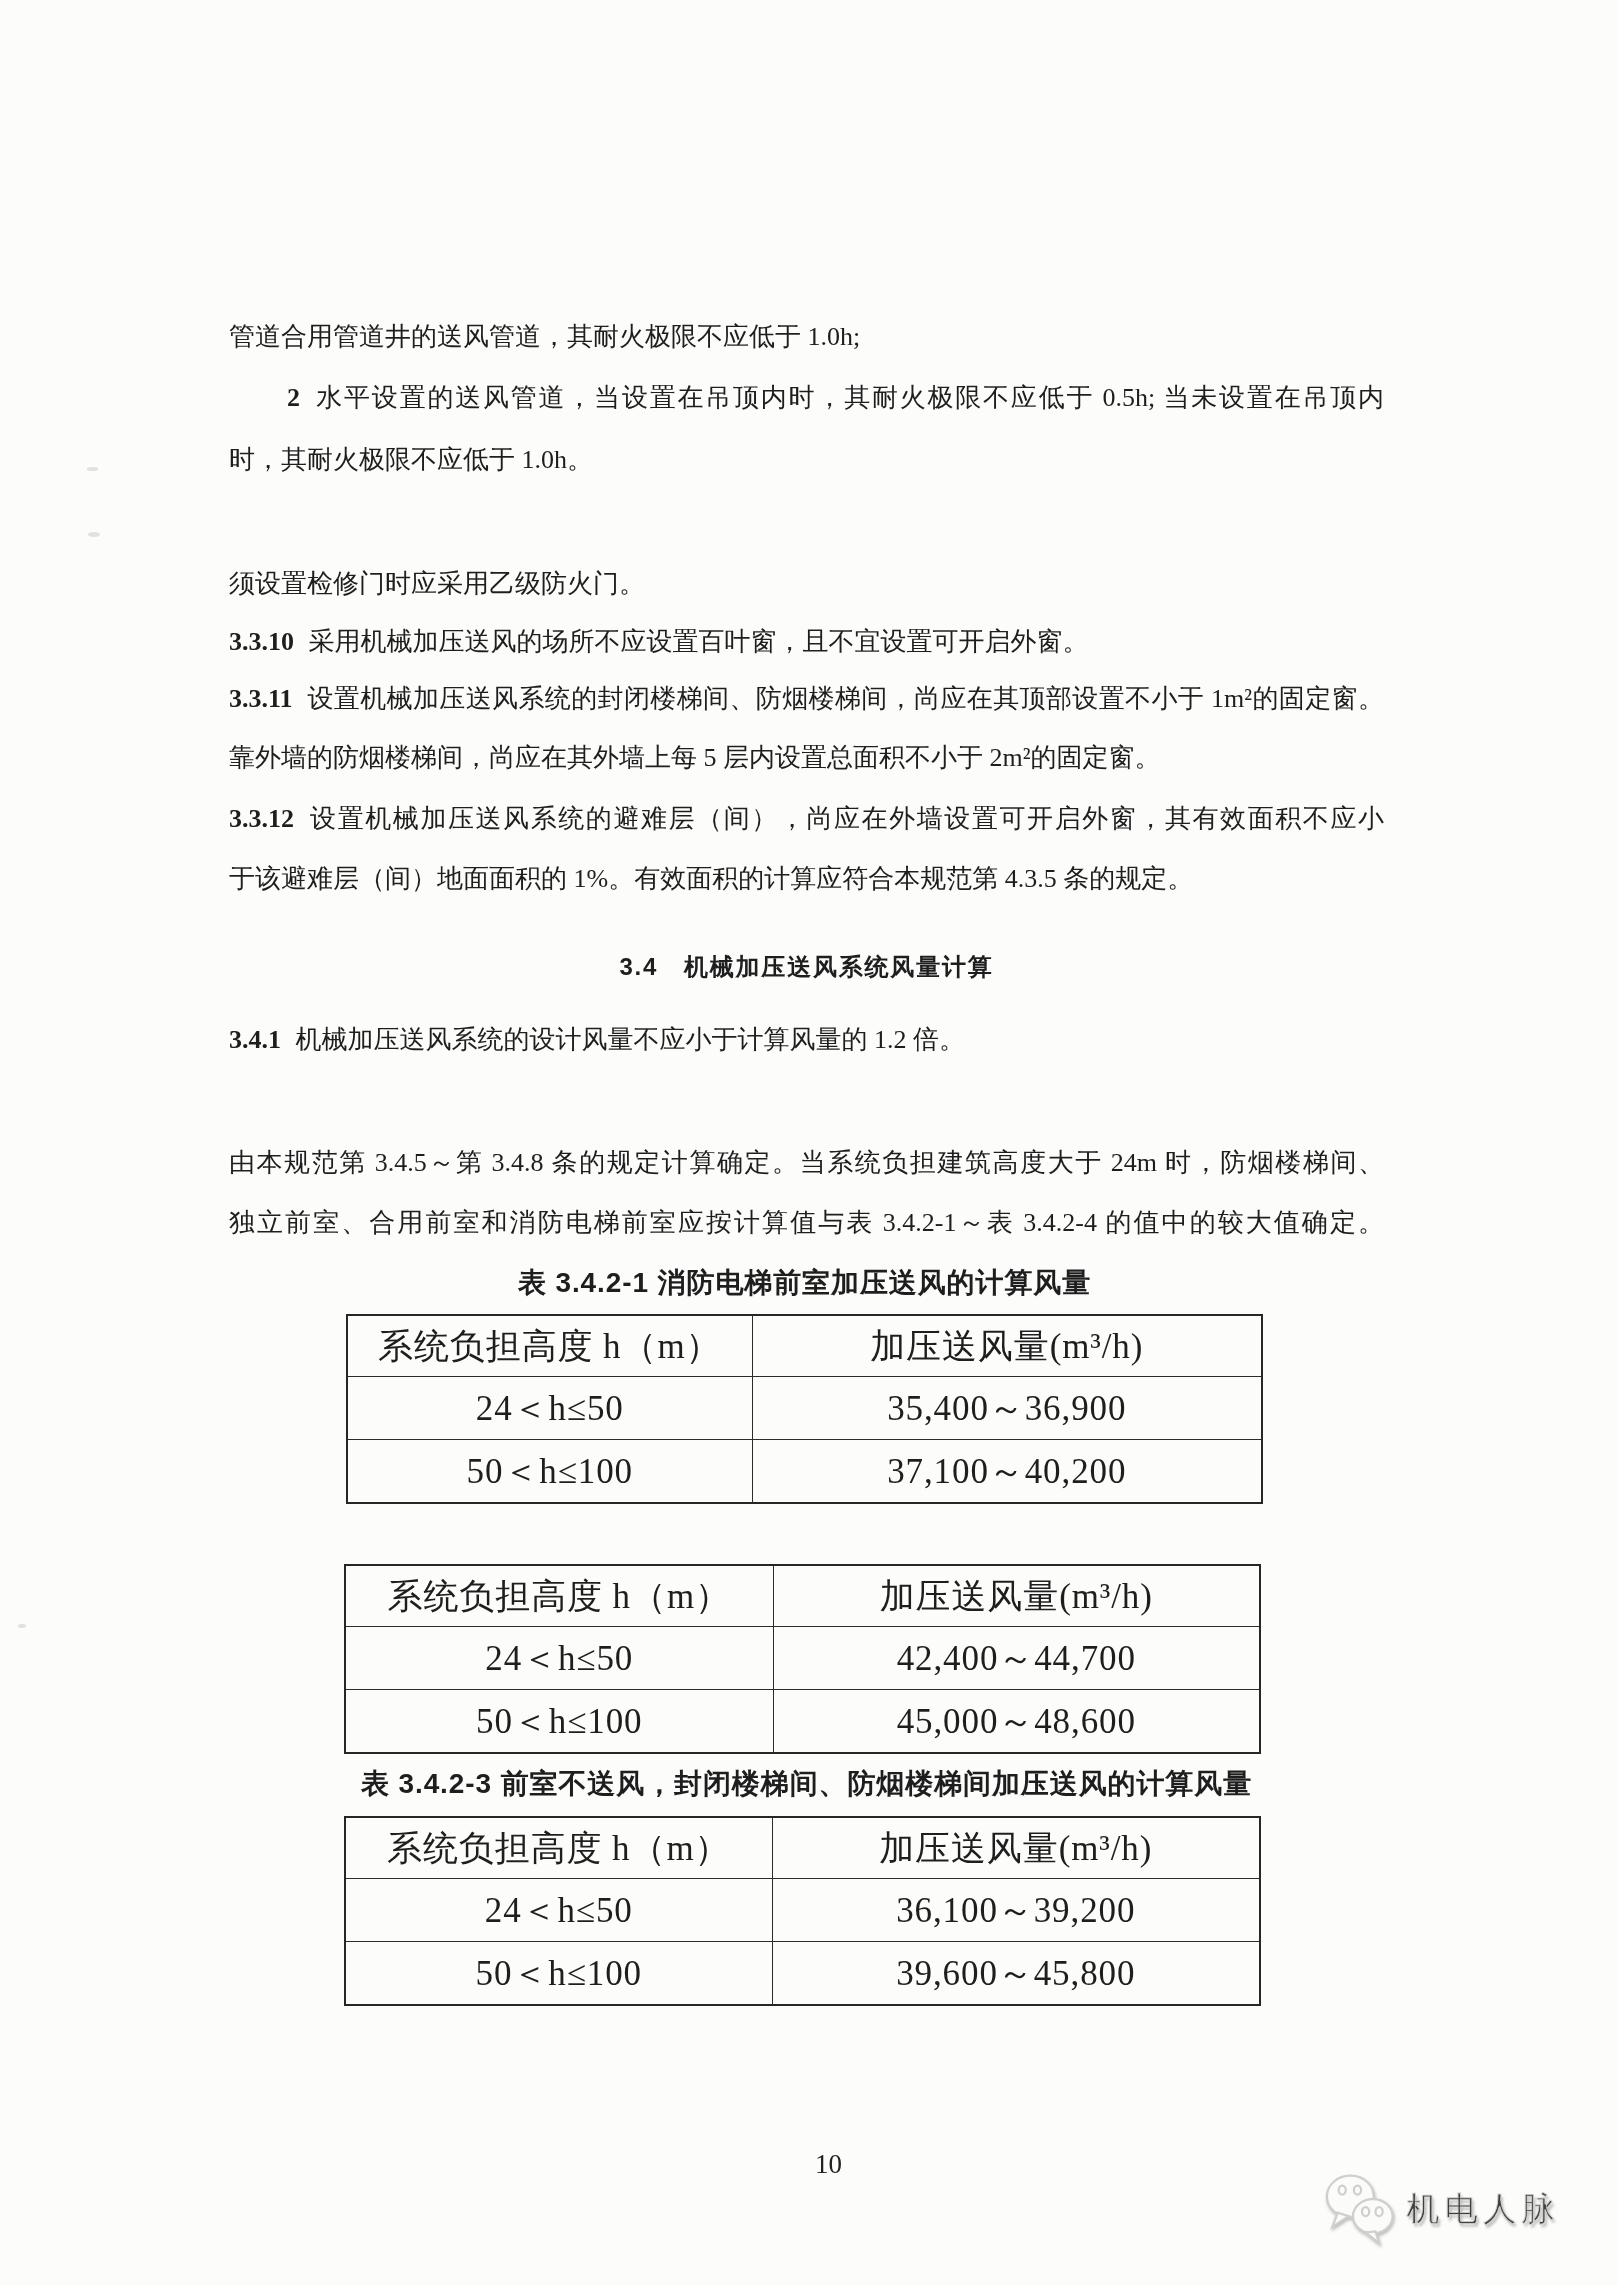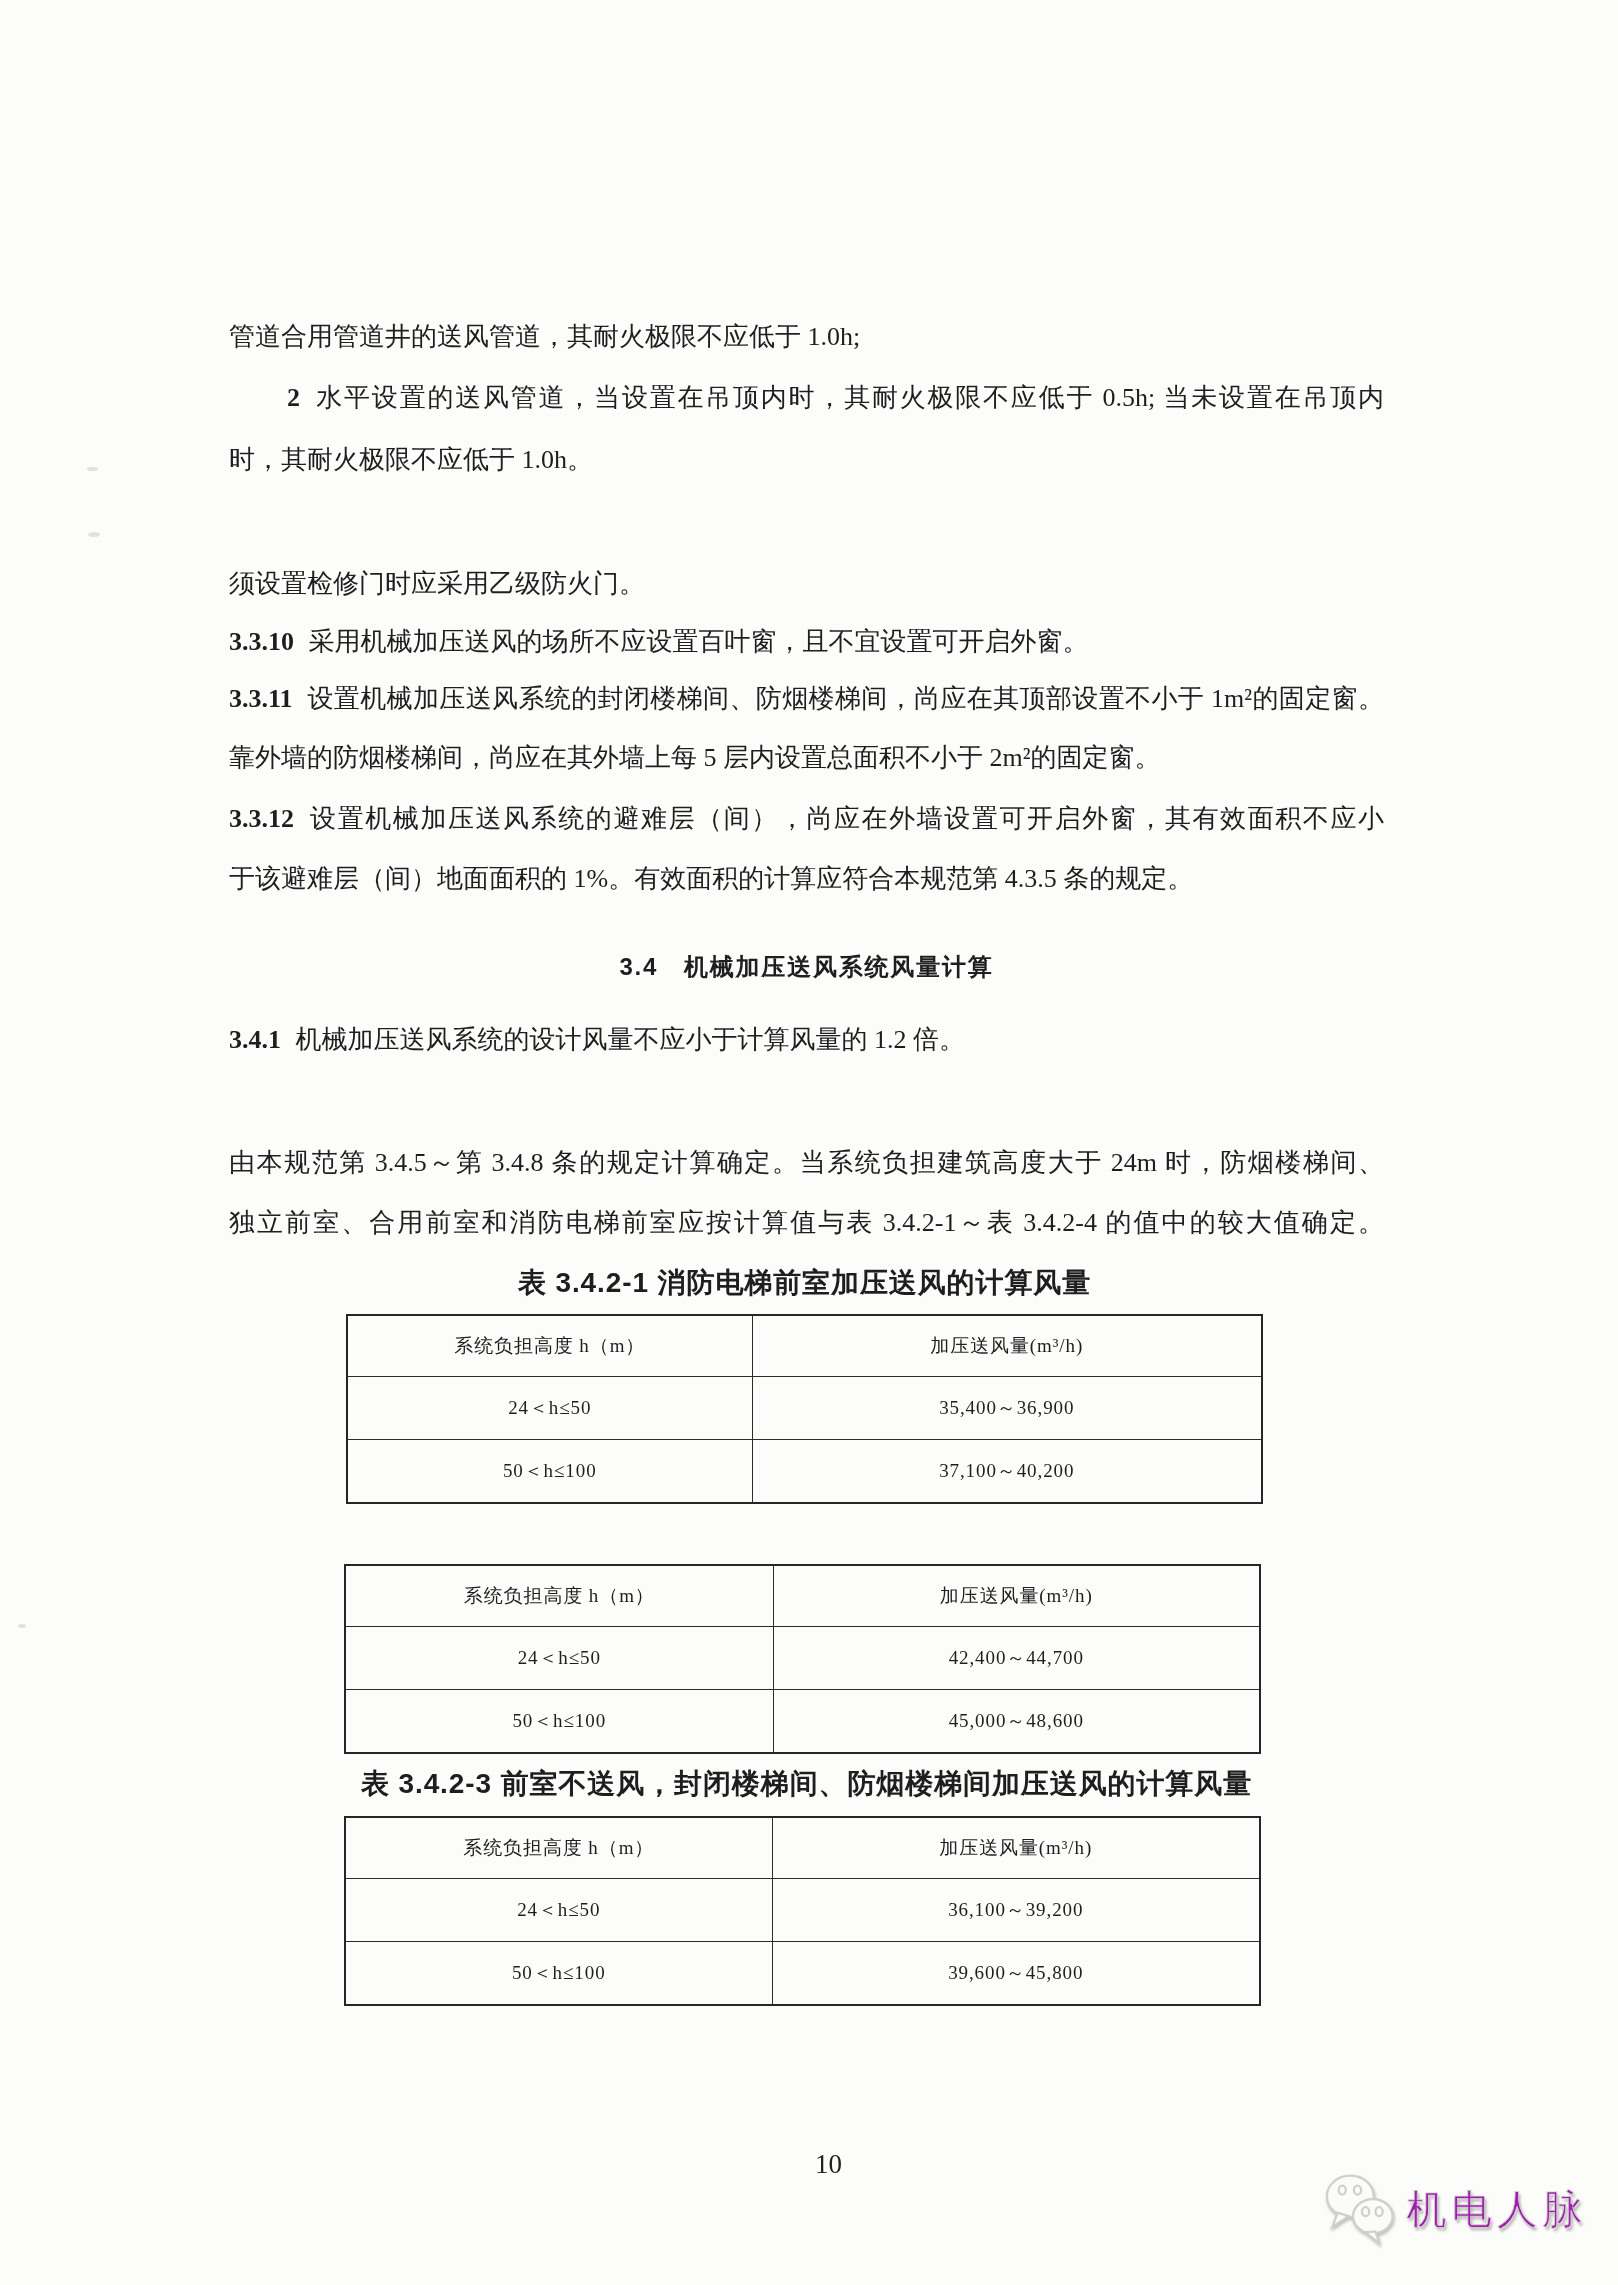--- a/index.html
+++ b/index.html
@@ -14,30 +14,30 @@
   
   .heading{position:absolute;left:229px;width:1155px;text-align:center;font-size:24px;line-height:47px;
            font-weight:700;font-family:"Liberation Sans","DejaVu Sans",sans-serif;letter-spacing:1.8px;}
   
   .caption{position:absolute;left:346px;width:917px;text-align:center;font-size:28px;line-height:43px;
            font-weight:700;font-family:"Liberation Sans","DejaVu Sans",sans-serif;letter-spacing:0.9px;}
   
   .tblwrap{position:absolute;}
   table.tbl{border-collapse:collapse;table-layout:fixed;width:917px;background:transparent;}
   table.tbl th,table.tbl td{border:1.8px solid #2b2b2b;text-align:center;vertical-align:middle;
-        font-weight:400;font-size:19px;color:#1e1e1e;padding:0;letter-spacing:0.9px;}
+        font-weight:400;font-size:35px;color:#1e1e1e;padding:0;letter-spacing:0.9px;}
   table.tbl{border:2.7px solid #262626;}
   table.tbl tr.hd th{height:60px;}
   table.tbl tr.bd td{height:62px;}
   
   .pagenum{position:absolute;top:2149px;left:706px;width:136px;text-align:right;font-size:27px;color:#222;}
   .watermark{position:absolute;top:2173px;left:1323px;display:flex;align-items:center;gap:5.4px;}
   .wm-icon{filter:drop-shadow(1.8px 2.7px 1.8px #bcbcbc);}
-  .wm-text{font-family:"Liberation Sans","DejaVu Sans",sans-serif;font-size:40px;letter-spacing:5.4px;
-           color:#a21caf;-webkit-text-stroke:0.9px #d2d2d0;text-shadow:1.8px 2.7px 2.7px #b5b5b3;}
+  .wm-text{font-family:"Liberation Sans","DejaVu Sans",sans-serif;font-size:33px;letter-spacing:5.4px;
+           color:#404040;-webkit-text-stroke:0.9px #d2d2d0;text-shadow:1.8px 2.7px 2.7px #b5b5b3;}
   
   .speck{position:absolute;background:#9a9a9a;opacity:.28;border-radius:50%;}
 </style>
 </head>
 <body>
 
 <div class="page">
 
   <div class="ln" style="top:316px"><span class="num"></span><span>管道合用管道井的送风管道，其耐火极限不应低于 1.0h;</span></div>
   <div class="ln j ind" style="top:377px"><span class="num">2</span><span>水平设置的送风管道，当设置在吊顶内时，其耐火极限不应低于 0.5h; 当未设置在吊顶内</span></div>

